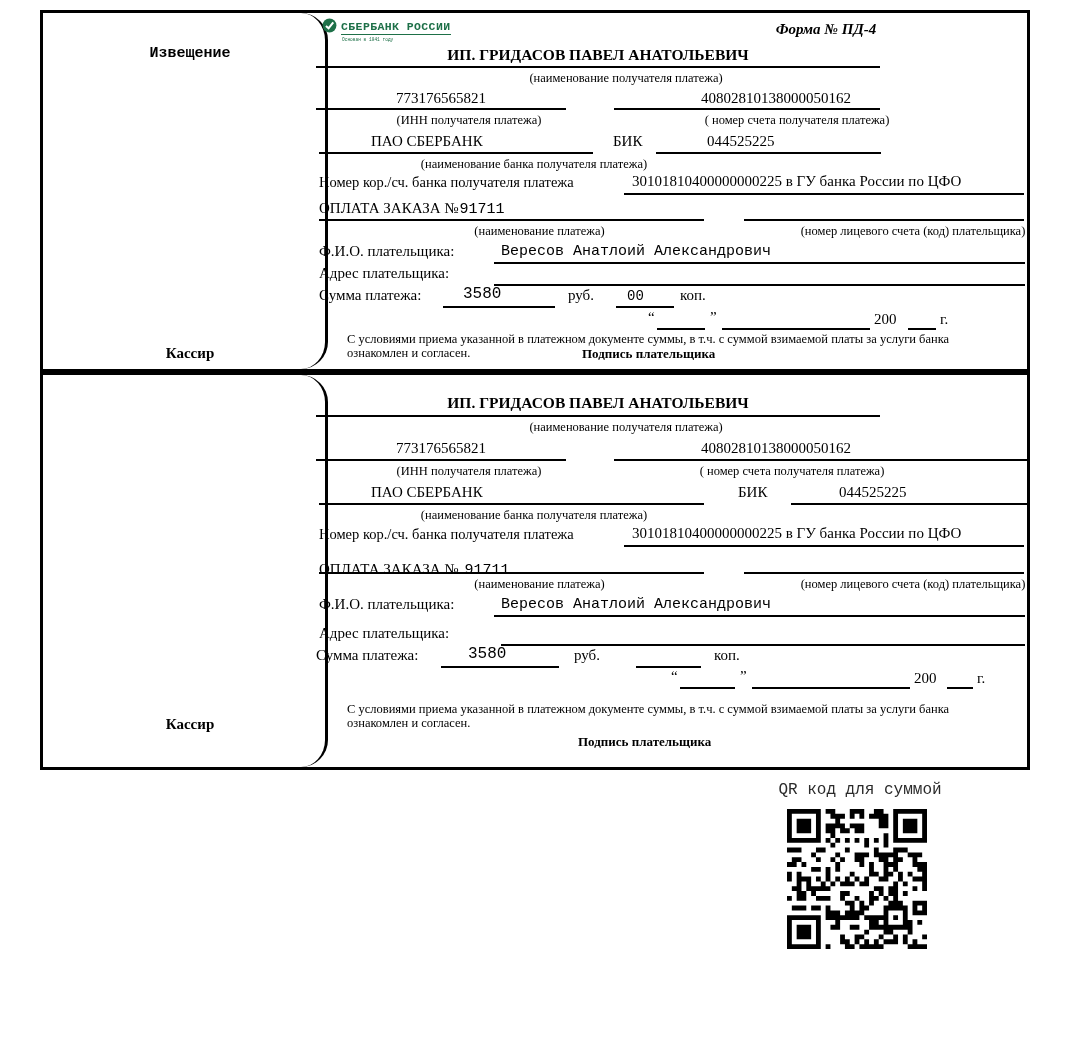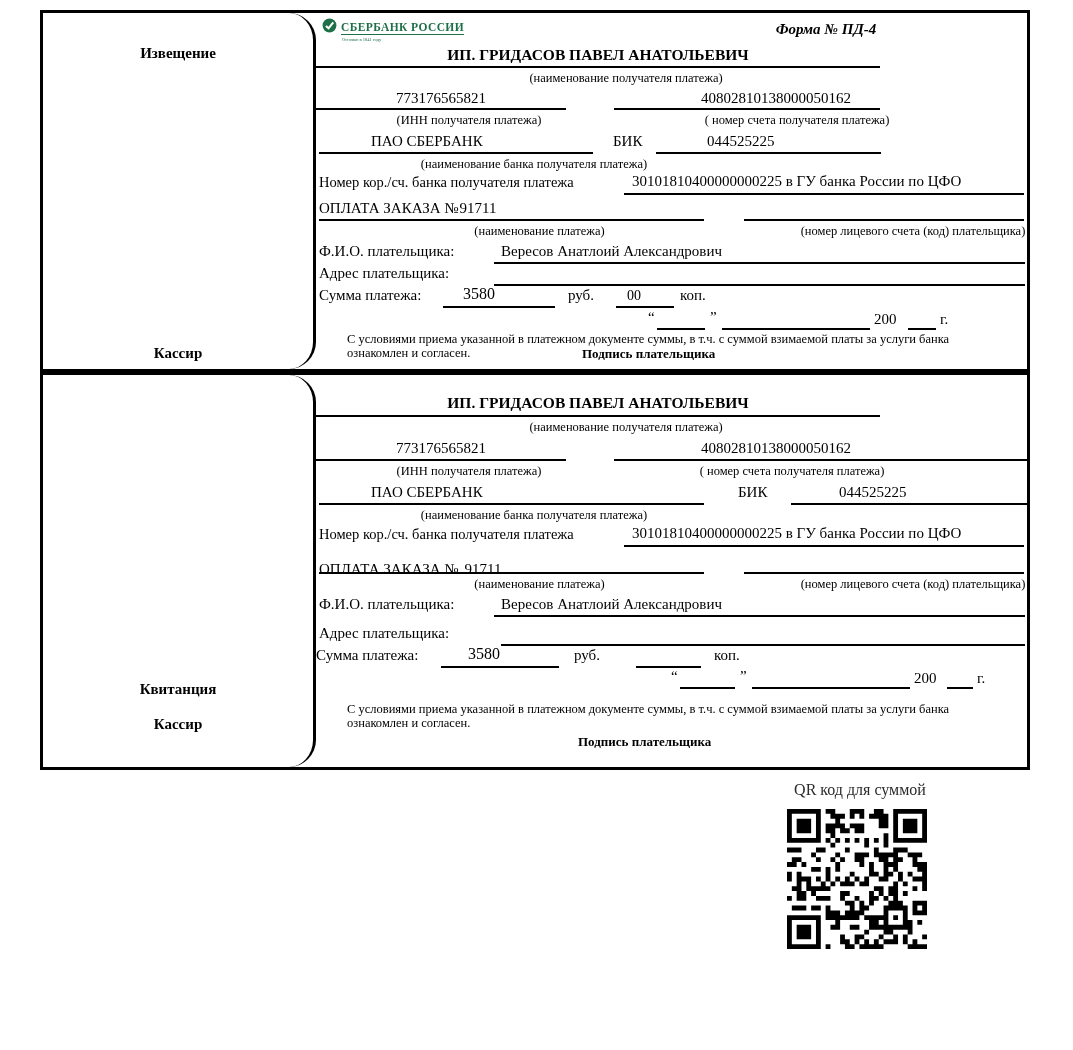--- a/index.html
+++ b/index.html
@@ -1,23 +1,23 @@
 <!DOCTYPE html>
 <html style="--green: #1e7048;"><head>
 <meta charset="utf-8">
 <style>
   :root{ --green:#1e7048; --ink:#000; }
   html,body{margin:0;padding:0;background:#fff;}
   .sheet{position:relative;width:1073px;height:1050px;background:#fff;overflow:hidden;
          font-family:"Liberation Serif","DejaVu Serif",serif;color:var(--ink);}
-  .sans{font-family:Liberation Serif, serif;}
+  .sans{font-family:Liberation Mono, monospace;}
   .box{position:absolute;border:3px solid #000;background:#fff;}
   .box.notice{left:40px;top:10px;width:984px;height:356px;}
   .box.receipt{left:40px;top:372px;width:984px;height:392px;}
-  .leftcol{position:absolute;left:0;top:0;bottom:0;width:270px;border-right:3px solid #000;border-radius:27px;}
+  .leftcol{position:absolute;left:12px;top:0;bottom:0;width:270px;border-right:3px solid #000;border-radius:27px;}
   .panel{position:absolute;left:273px;top:0;right:0;bottom:0;}
   .ab{position:absolute;white-space:nowrap;}
   .ln{position:absolute;height:2px;background:#000;}
   .t{font-size:15px;line-height:17px;text-align:center;}
   .lbl{font-size:12.5px;line-height:14px;padding-left:28px;}
   .b{font-weight:bold;}
   .ctr{text-align:center;}
   .left-title{position:absolute;left:0;width:270px;text-align:center;font-weight:bold;font-size:15px;}
   
   .logo{position:absolute;left:6px;top:5px;}
@@ -114,21 +114,20 @@
       <div class="ab t" style="left:624px;top:298px;">г.</div>
 
       <div class="ab lbl" style="left:3px;top:319px;">С условиями приема указанной в платежном документе суммы, в т.ч. с суммой взимаемой платы за услуги банка</div>
       <div class="ab lbl" style="left:3px;top:333px;">ознакомлен и согласен.</div>
       <div class="ab b" style="left:266px;top:333px;font-size:13px;">Подпись плательщика</div>
     </div>
   </section>
 
   <section class="box receipt">
     <div class="leftcol">
-      <div class="left-title" style="top:306px;">Квитанция</div>
       <div class="left-title" style="top:341px;">Кассир</div>
     </div>
     <div class="panel">
 
       <div class="ab b ctr" style="left:0;top:19px;width:564px;font-size:15.5px;">ИП. ГРИДАСОВ ПАВЕЛ АНАТОЛЬЕВИЧ</div>
       <div class="ln" style="left:0;top:40px;width:564px;"></div>
       <div class="ab lbl ctr" style="left:0;top:45px;width:564px;">(наименование получателя платежа)</div>
 
       <div class="ab t ctr" style="left:40px;top:65px;width:170px;">773176565821</div>
       <div class="ab t ctr" style="left:370px;top:65px;width:180px;">40802810138000050162</div>

